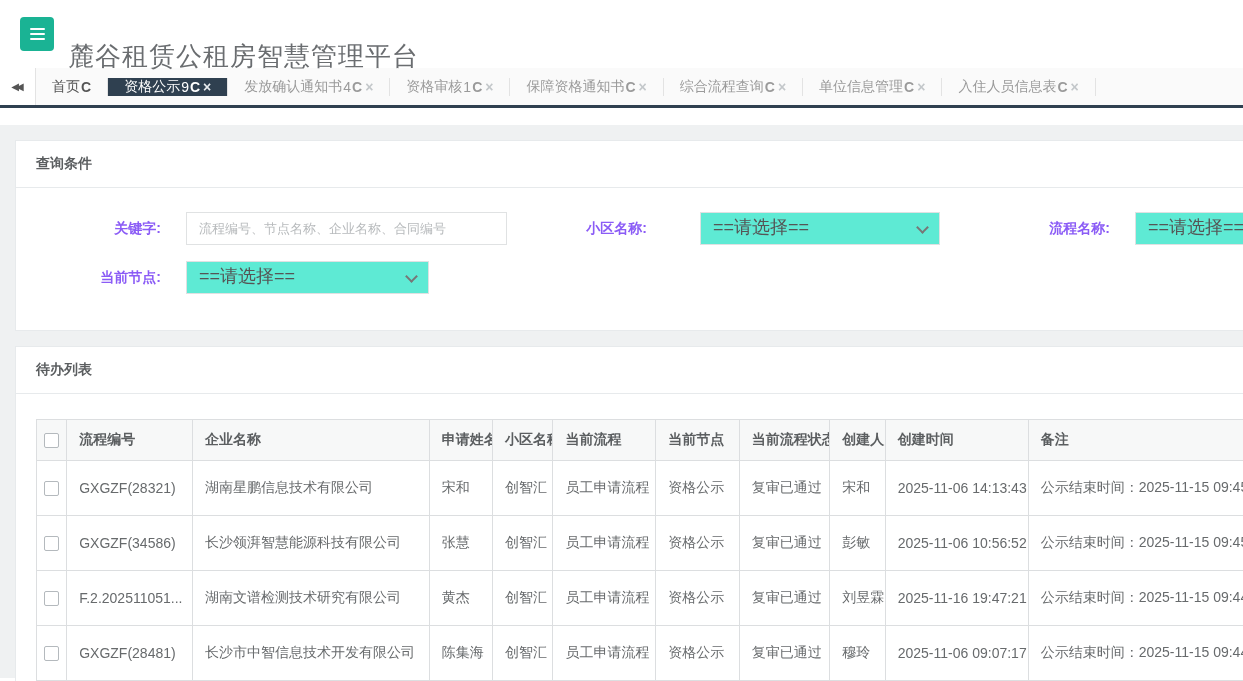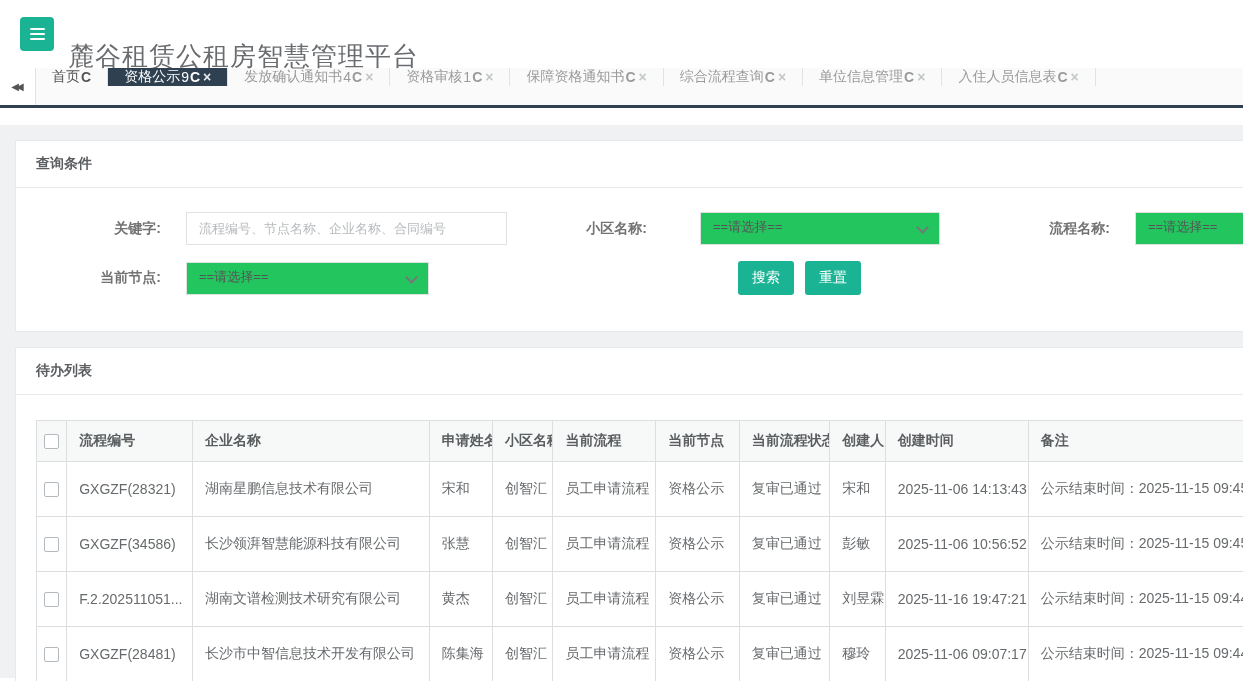--- a/index.html
+++ b/index.html
@@ -10,21 +10,21 @@
   .app-header { height:68px; background:#fff; display:flex; align-items:center; padding-left:20px; }
   .menu-btn { width:34px; height:34px; border:none; background:#1ab394; border-radius:4px;
               display:flex; align-items:center; justify-content:center; cursor:pointer; }
   .hb { display:flex; flex-direction:column; gap:3px; }
   .hb i { display:block; width:15px; height:2px; background:#fff; border-radius:1px; }
   .app-title { font-size:26px; font-weight:400; color:#6a6d70; margin-left:14px; letter-spacing:1px;margin-top:44px; }
 
   
   .tabsbar { height:40px; background:#fafafa; border-bottom:3px solid #2f4050; display:flex; align-items:stretch; }
   .tabs-collapse { width:36px; background:#fff; border-right:1px solid #e3e3e3; display:flex; align-items:center; justify-content:center; cursor:pointer; color:#555; font-size:10px; letter-spacing:-3px; padding-right:3px; }
-  .tabs { display:flex; align-items:flex-start; }
+  .tabs { display:flex; align-items:center; }
   .tab { display:flex; align-items:center; padding:0 16px; border-right:1px solid #e3e3e3; color:#9a9a9a; font-size:14px; cursor:pointer; white-space:nowrap; }
   .tab.home { color:#555; }
   .tab.active { background:#2f4050; color:#fff; }
   .t-count { margin-left:1px; }
   .t-refresh { font-weight:700; margin-left:1px; font-size:14px; }
   .t-close { font-weight:700; margin-left:3px; color:#c3c7ca; font-size:14px; }
   .tab.active .t-close { color:#e8ebee; }
 
   .subbar { height:17px; background:#fff; }
 
@@ -32,29 +32,29 @@
   .content { width:1380px; background:#eff1f2; padding:15px 0 0 15px; height:553px; }
   .panel { background:#fff; border:1px solid #e7eaec; width:1358px; }
   .panel + .panel { margin-top:15px; }
   .panel-hd { padding:14px 20px; border-bottom:1px solid #e7eaec; font-size:14px; font-weight:700; color:#5b5e60; }
 
   
   .qbody { padding:24px 0 36px 20px; }
   .frow { display:flex; align-items:center; }
   .frow.r2 { margin-top:16px; }
   .fgroup { display:flex; align-items:center; }
-  .fgroup label { width:85px; text-align:right; font-size:14px; font-weight:700; color:#737373; margin-right:25px; flex:none; }
+  .fgroup label { width:85px; text-align:right; font-size:14px; font-weight:700; color:#8b5cf6; margin-right:25px; flex:none; }
   .g1 { margin-left:40px; }
   .g2 { margin-left:55px;gap:28px; }
   .g3 { margin-left:85px; }
   .txt { width:321px; height:33px; border:1px solid #e0e2e3; padding:0 12px; font-size:13px; color:#555; outline:none; font-family:inherit; }
   .txt::placeholder { color:#b7babc; }
   .select { position:relative; }
   .select select { appearance:none; -webkit-appearance:none; -moz-appearance:none; width:240px; height:33px;
-                   border:1px solid #dfe1e2; background:#22c55e; color:#555; font-size:13px; padding:0 26px 4px 12px;
+                   border:1px solid #dfe1e2; background:#5eead4; color:#555; font-size:18px; padding:0 26px 4px 12px;
                    outline:none; font-family:inherit; border-radius:0; }
   .select::after { content:""; position:absolute; right:13px; top:11px; width:7px; height:7px;
                    border-right:2px solid #777; border-bottom:2px solid #777; transform:rotate(45deg); pointer-events:none; }
   .sel-node select { width:243px; }
   .btns { margin-left:309px; display:flex; gap:11px; }
   .btn { border:none; background:#1ab394; color:#fff; font-size:14px; padding:8px 14px; border-radius:3px; cursor:pointer; font-family:inherit; }
 
   
   .tbody-pad { padding:25px 20px 0 20px; }
   table { border-collapse:collapse; table-layout:fixed; width:1325px; font-size:14px; color:#676a6c; }
@@ -164,24 +164,20 @@
           </div>
         </div>
         <div class="frow r2">
           <div class="fgroup g1">
             <label>当前节点:</label>
             <div class="select sel-node">
               <select>
                 <option>==请选择==</option>
               </select>
             </div>
-          </div>
-          <div class="btns">
-            <button class="btn">搜索</button>
-            <button class="btn">重置</button>
           </div>
         </div>
       </div>
     </section>
 
     <section class="panel">
       <div class="panel-hd">待办列表</div>
       <div class="tbody-pad">
         <table>
           <colgroup>

